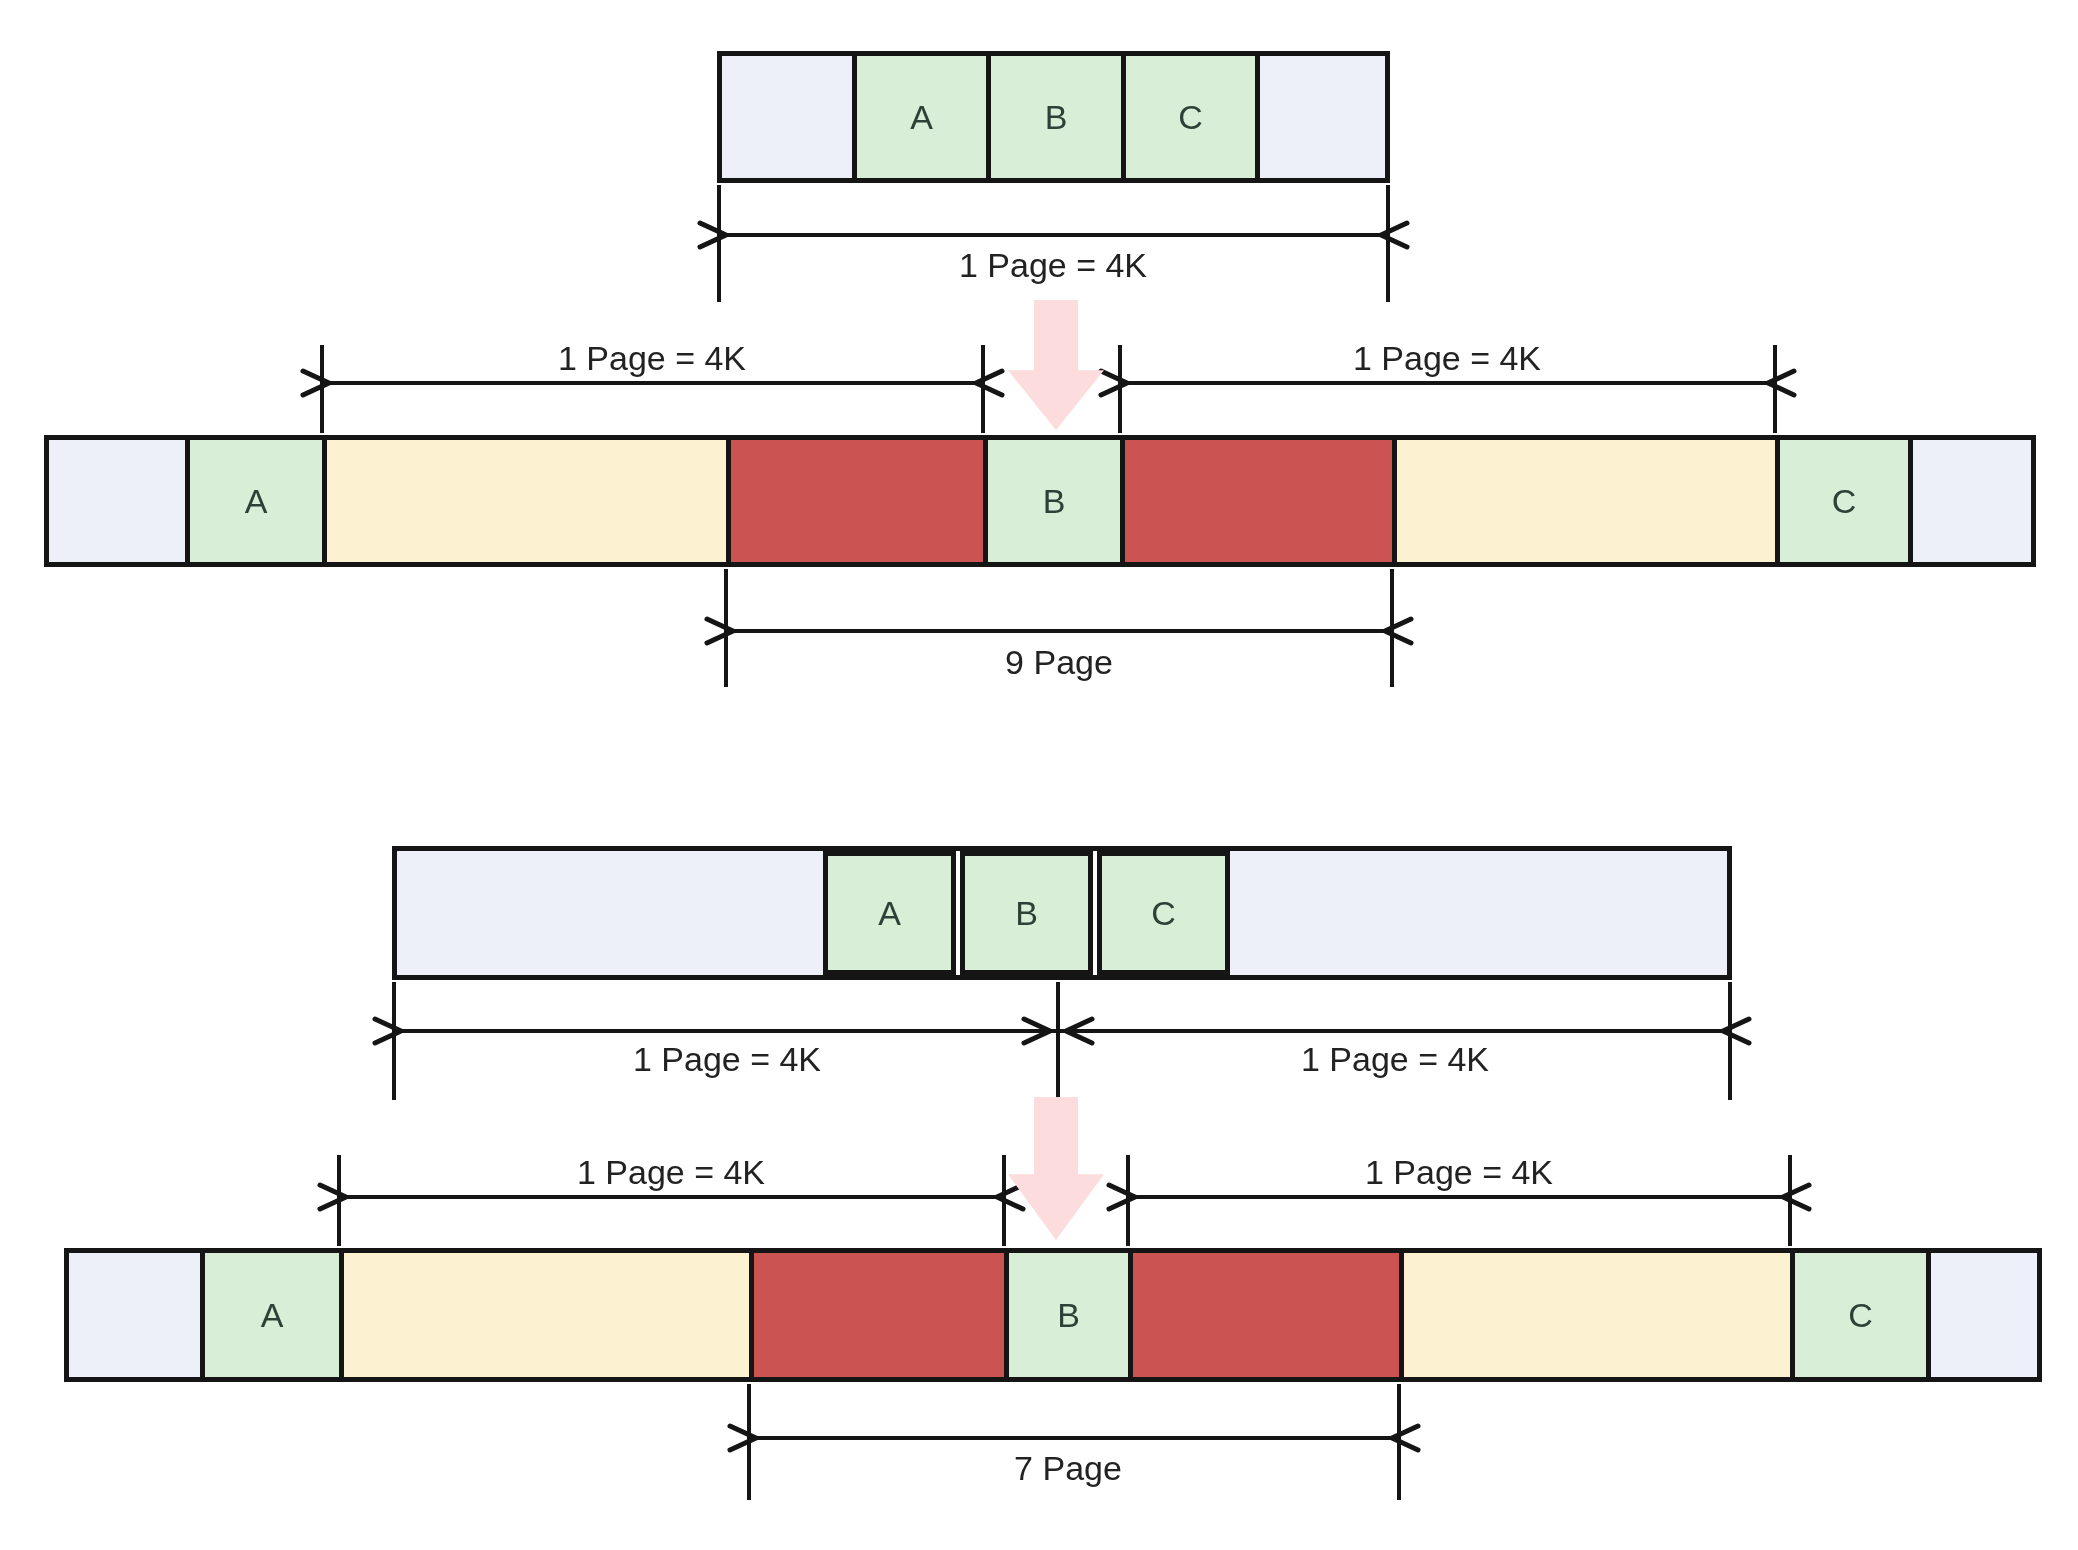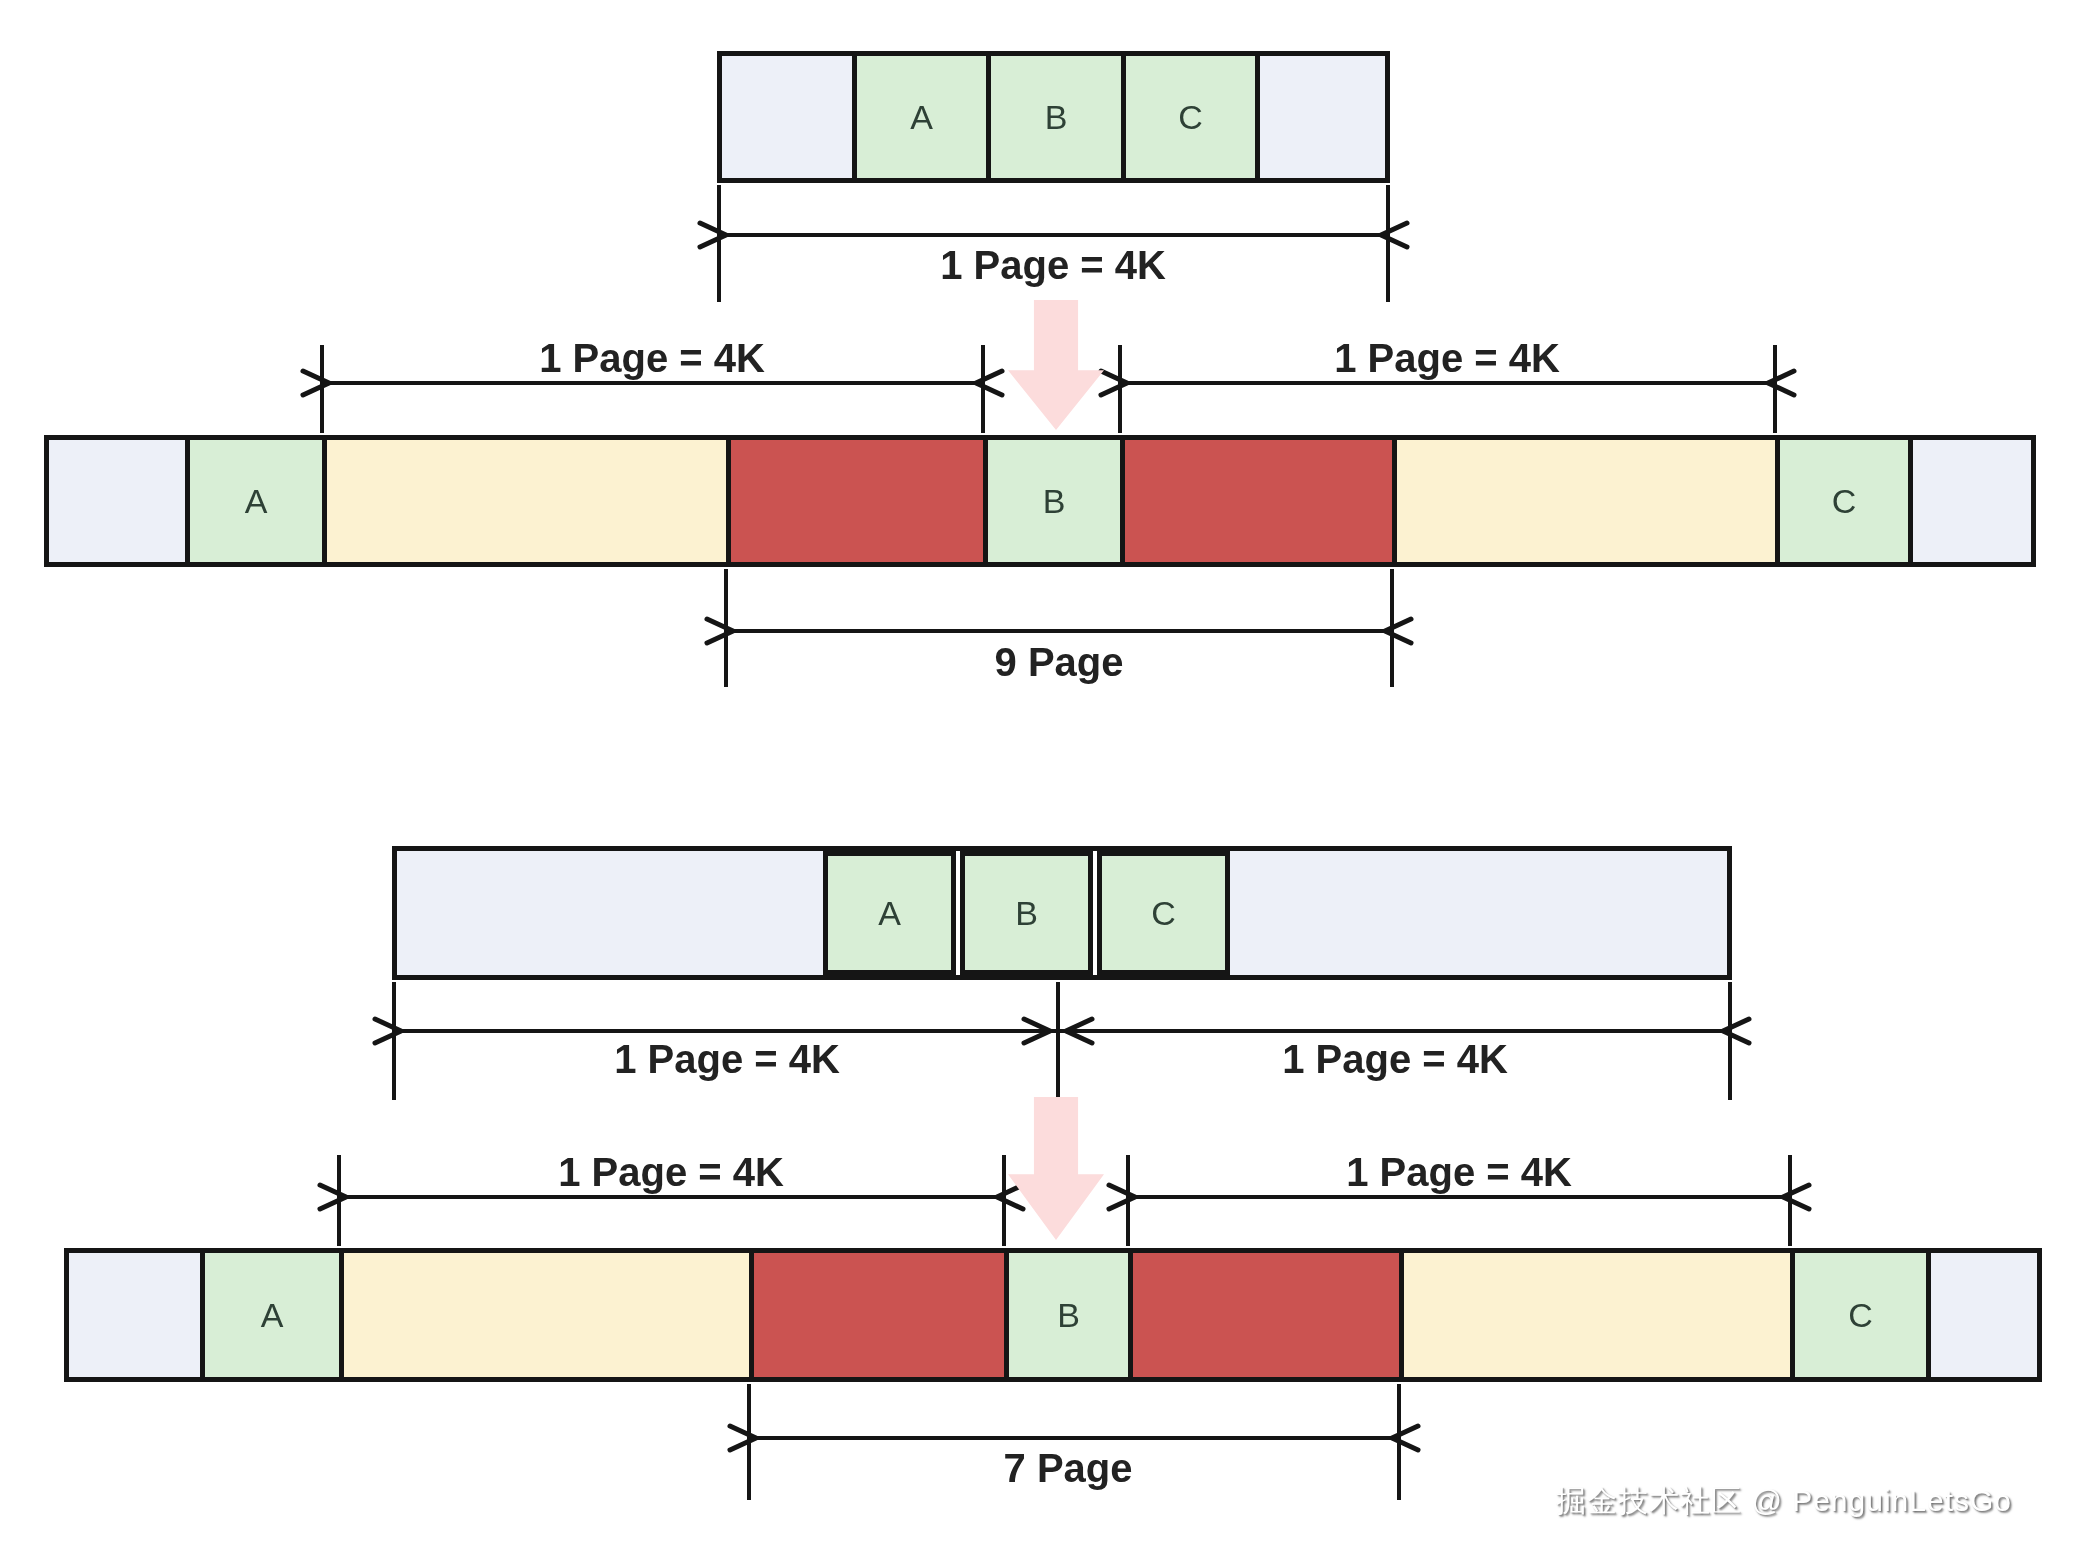--- a/index.html
+++ b/index.html
@@ -11,22 +11,22 @@
   .bar-inner{position:absolute;left:0;top:0;right:0;bottom:0;}
   .seg{position:absolute;top:0;bottom:0;box-sizing:border-box;
        display:flex;align-items:center;justify-content:center;}
   .bl{border-left:5px solid #151515;}
   .boxed{border:5px solid #151515;}
   .pad{background:#edf0f8;}
   .block{background:#d8eed6;}
   .fill{background:#fcf2d1;}
   .copy{background:#cb5351;}
   .seg .lbl{font-size:34px;color:#2e4136;line-height:1;}
-  .dim-label{position:absolute;transform:translate(-50%,-50%);font-size:40px;
-             color:#222222;white-space:nowrap;font-weight:bold;}
+  .dim-label{position:absolute;transform:translate(-50%,-50%);font-size:34px;
+             color:#222222;white-space:nowrap;}
   .pink-arrow{position:absolute;background:#fcdcdc;
     clip-path:polygon(27% 0,73% 0,73% 54%,100% 54%,50% 100%,0 54%,27% 54%);}
   .watermark{position:absolute;right:66px;top:1481px;font-size:30px;letter-spacing:1px;
              color:#ffffff;text-shadow:2px 2px 2px rgba(70,70,70,0.60),1px 1px 1px rgba(90,90,90,0.45);
              white-space:nowrap;}
 </style>
 </head>
 <body>
 
 <div class="canvas">
@@ -148,15 +148,14 @@
 
   <div class="dim-label" style="left:727px;top:1059px">1 Page = 4K</div>
   <div class="dim-label" style="left:1395px;top:1059px">1 Page = 4K</div>
   <div class="dim-label" style="left:671px;top:1172px">1 Page = 4K</div>
   <div class="dim-label" style="left:1459px;top:1172px">1 Page = 4K</div>
   <div class="dim-label" style="left:1068px;top:1468px">7 Page</div>
 
   <div class="pink-arrow" style="left:1008px;top:300px;width:96px;height:130px"></div>
   <div class="pink-arrow" style="left:1008px;top:1097px;width:96px;height:143px"></div>
 
-  <div class="watermark">掘金技术社区 @ PenguinLetsGo</div>
 
 </div>
 
 </body></html>

